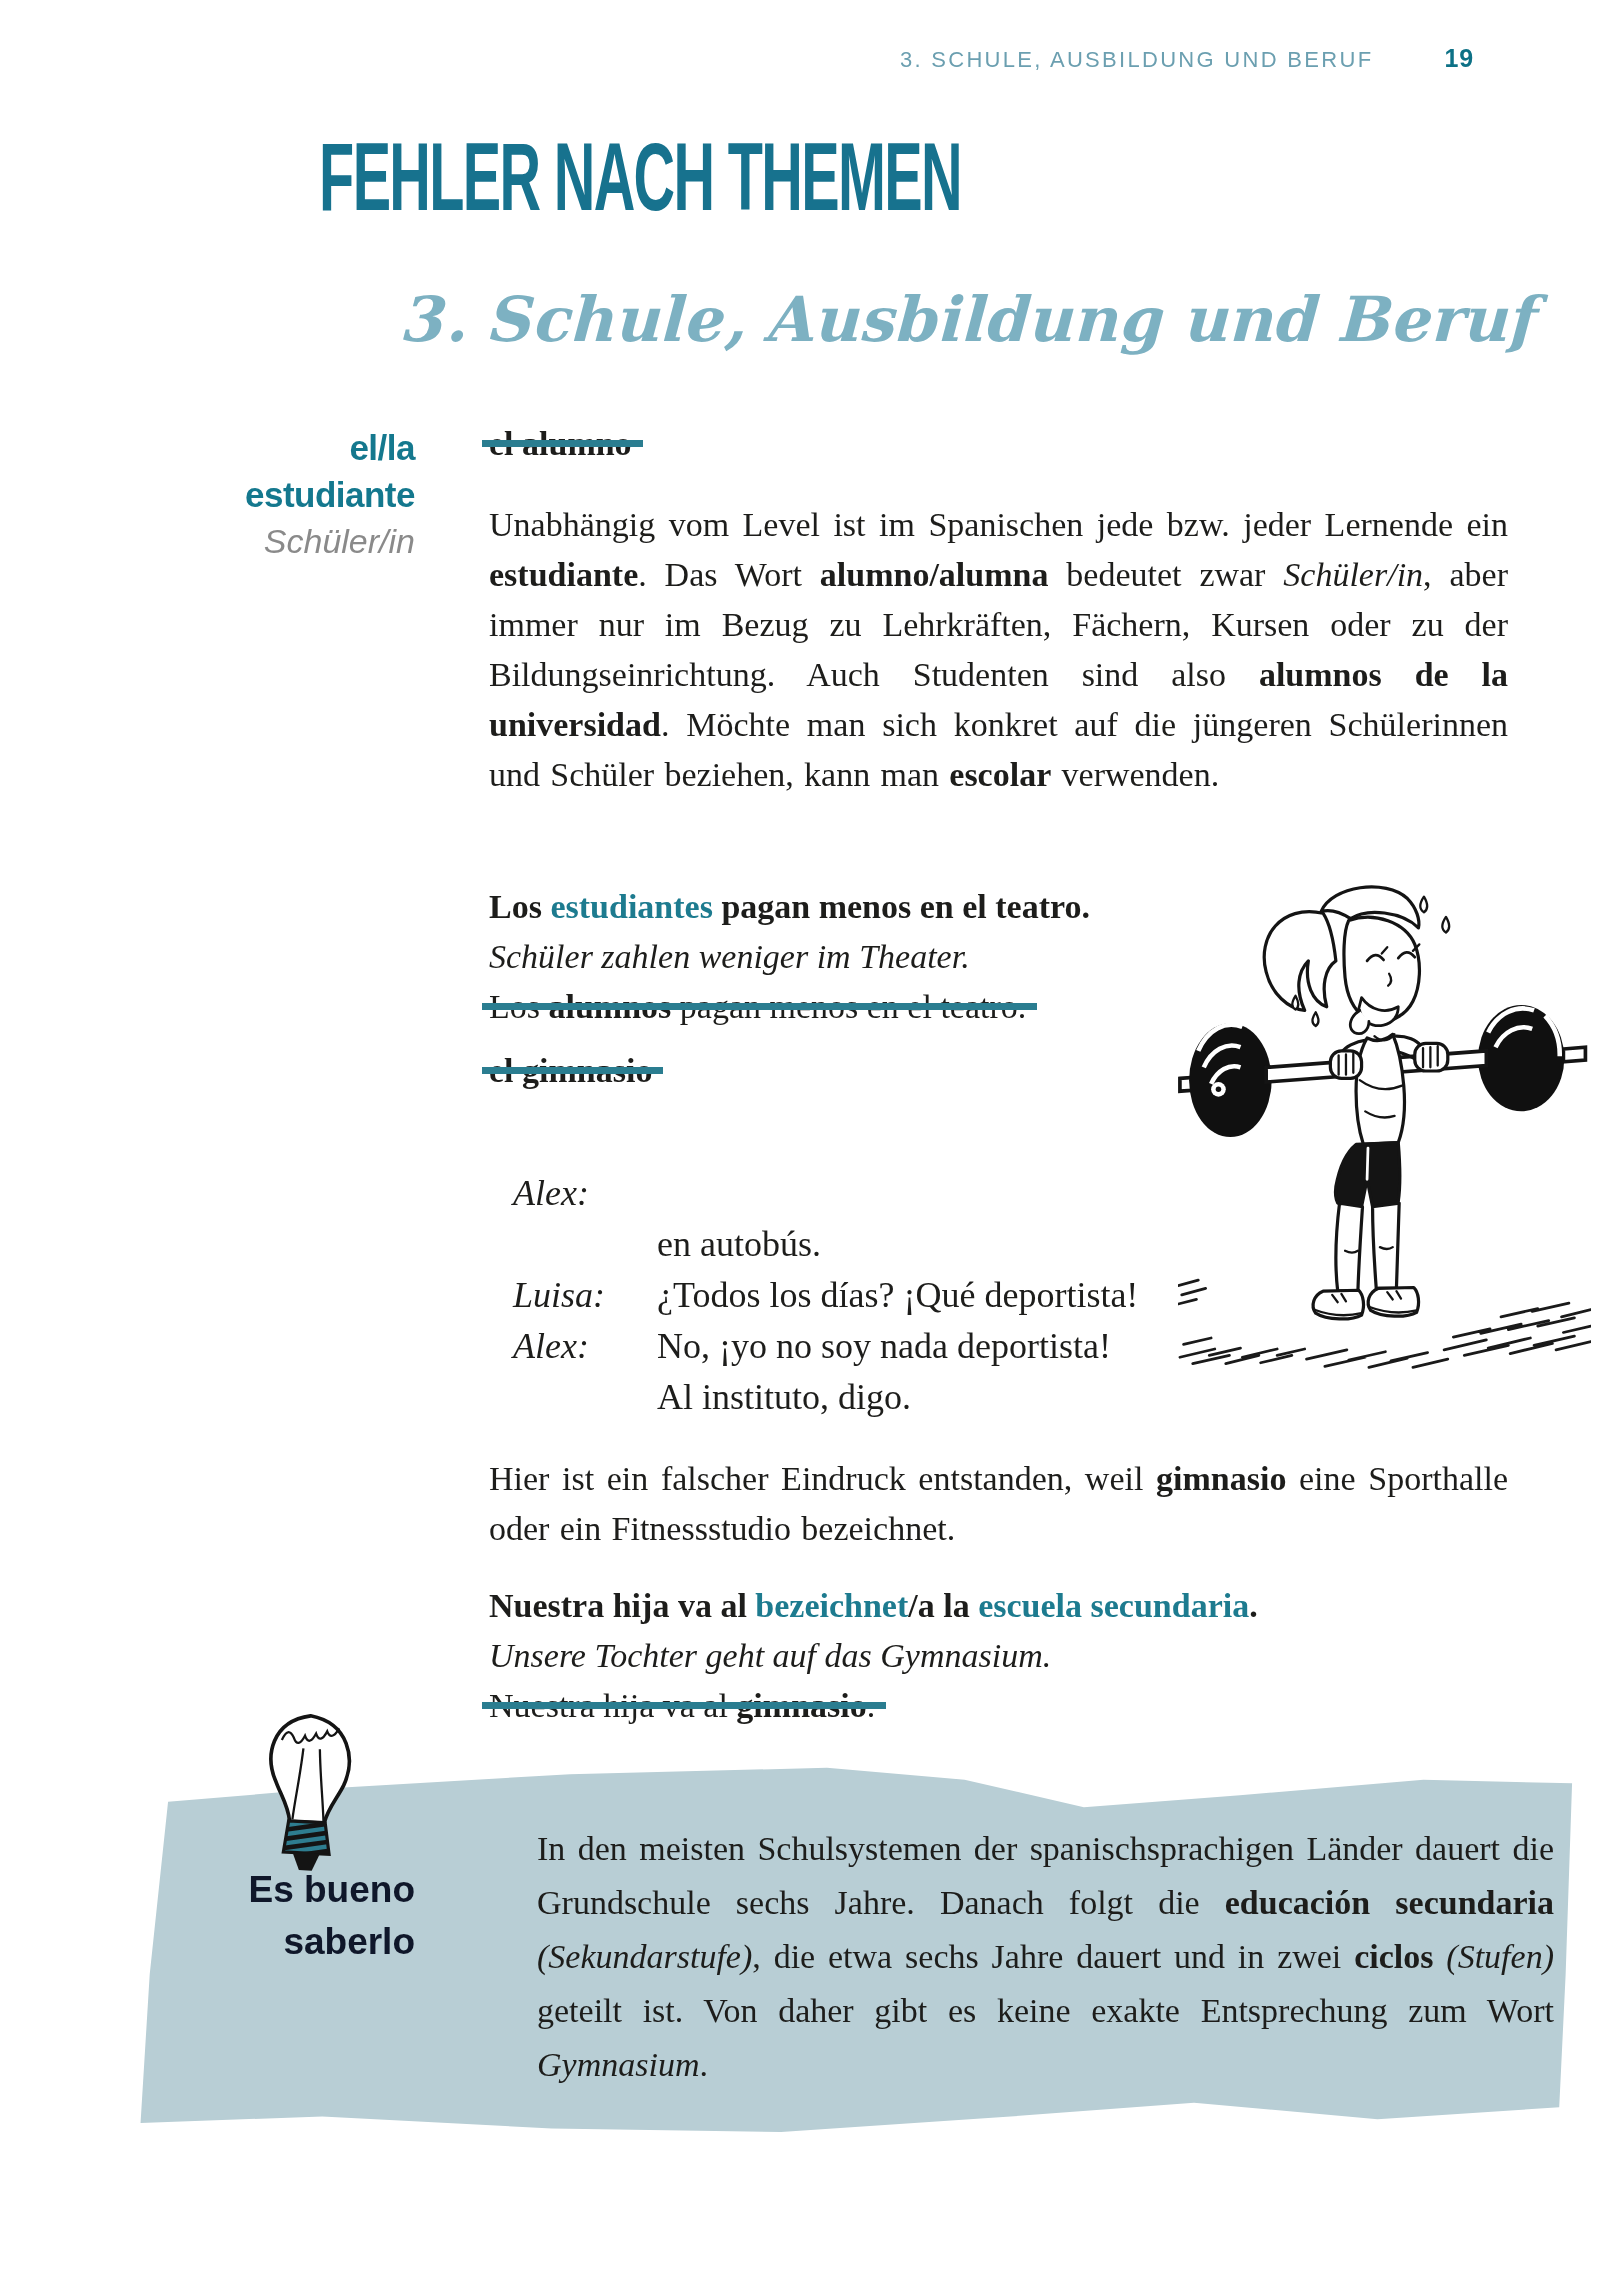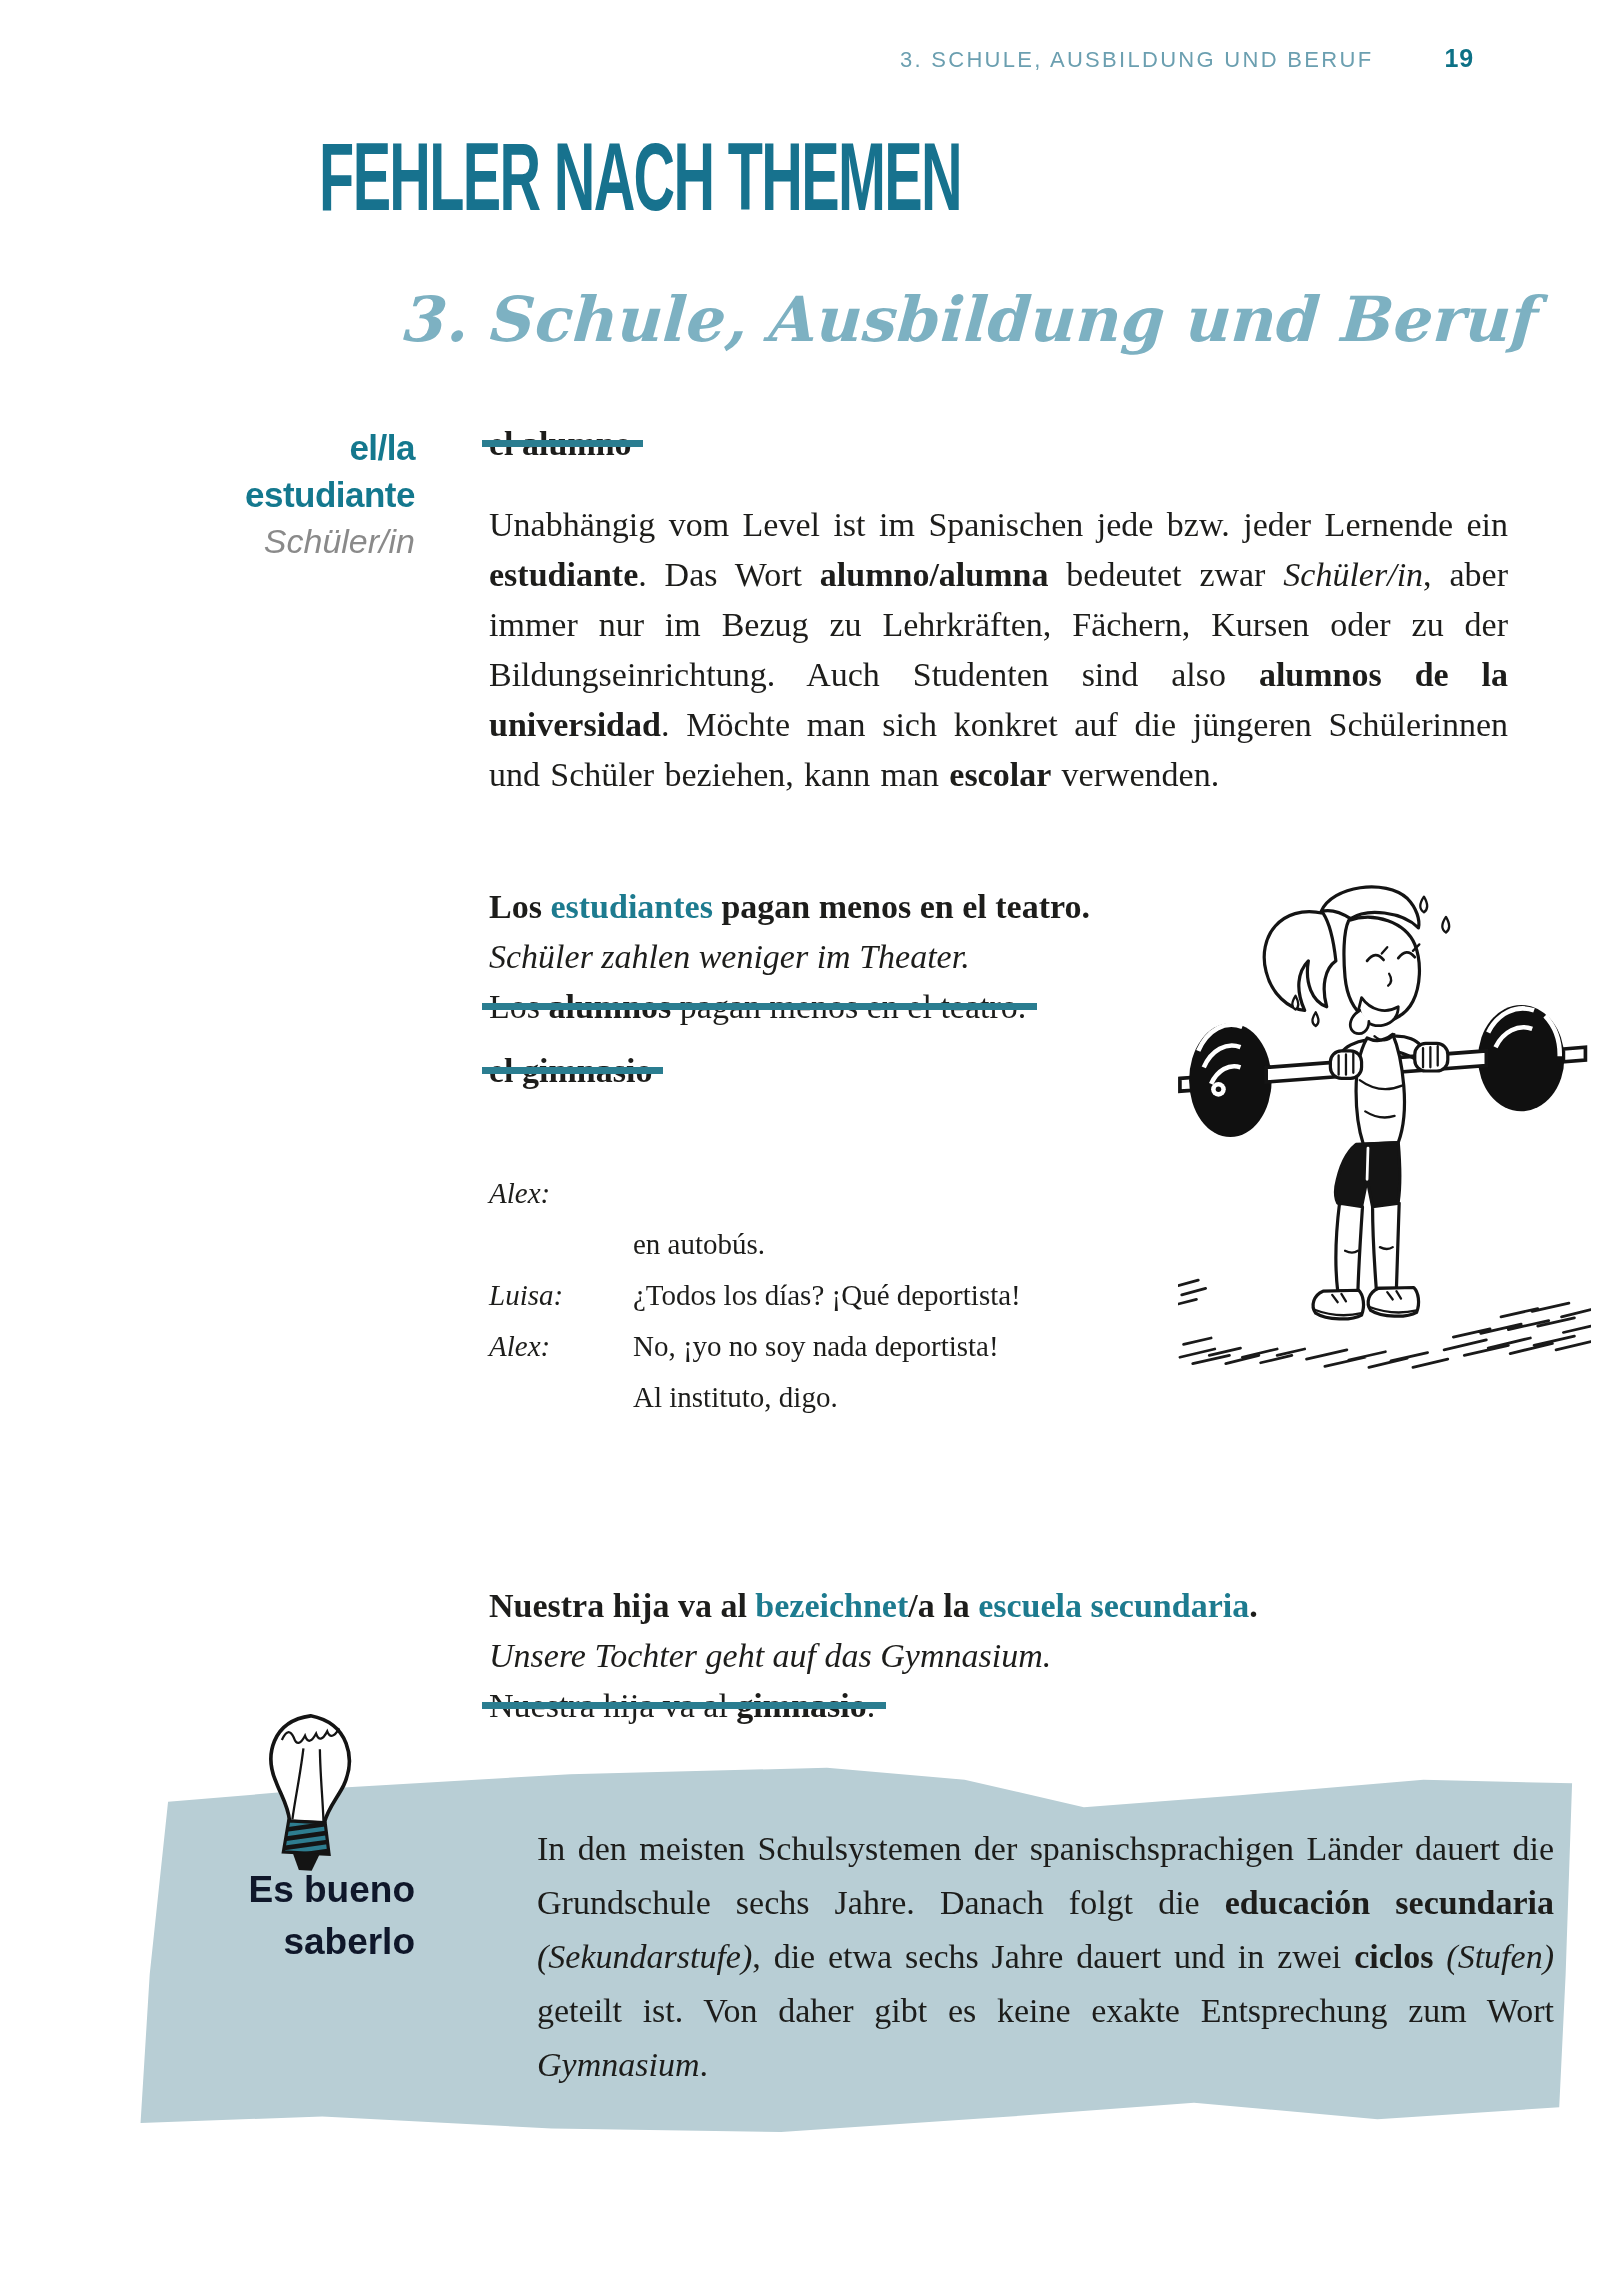--- a/index.html
+++ b/index.html
@@ -32,21 +32,21 @@
   .ex-correct{font-weight:700;}
   .ex-trans{font-style:italic;}
   .s-b{font-weight:700;}
   .s-i{font-style:italic;}
   .s-t{font-weight:700;color:#1d7b8f;}
   
   .strike{position:relative;display:inline-block;}
   .strike::after{content:"";position:absolute;left:-7.3px;right:-11px;top:50%;height:6.4px;
     margin-top:-3.7px;background:#2a7d90;}
   
-  .dialogue{position:absolute;left:489px;top:1168px;font-size:29px;line-height:51px;}
+  .dialogue{position:absolute;left:513px;top:1168px;font-size:36px;line-height:51px;}
   .dlg-row{display:flex;white-space:nowrap;}
   .dlg-speaker{width:144px;flex:none;font-style:italic;}
   
   .box-svg{position:absolute;left:106px;top:1754px;}
   .bulb{position:absolute;left:250px;top:1703px;transform:rotate(3deg);}
   .box-label{position:absolute;right:1194px;top:1864px;width:395px;text-align:right;
     font-family:"Liberation Sans",sans-serif;font-weight:700;font-size:37px;line-height:52px;
     color:#0f172a;}
   .box-para{position:absolute;left:489px;top:1822px;width:1017px;font-size:34px;line-height:54px;
     text-align:justify;word-spacing:1.8px;margin-left:48px;}
@@ -106,20 +106,21 @@
     <div class="dlg-row">
       <span class="dlg-speaker">Alex:</span>
       <span class="dlg-text">No, ¡yo no soy nada deportista!</span>
     </div>
     <div class="dlg-row">
       <span class="dlg-speaker"></span>
       <span class="dlg-text">Al instituto, digo.</span>
     </div>
   </div>
 
+  <div class="para" style="top:1454px;"><span>Hier ist ein falscher Eindruck entstanden, weil </span><span class="s-b">gimnasio</span><span> eine Sporthalle oder ein Fitnessstudio bezeichnet.</span></div>
 
   <div class="example" style="top:1581px;">
     <div class="ex-correct"><span class="s-b">Nuestra hija va al </span><span class="s-t">bezeichnet</span><span class="s-b">/a la </span><span class="s-t">escuela secundaria</span><span class="s-b">.</span></div>
     <div class="ex-trans">Unsere Tochter geht auf das Gymnasium.</div>
     <div>
       <span class="strike"><span>Nuestra hija va al </span><span class="s-b">gimnasio</span><span>.</span></span>
     </div>
   </div>
 
   <svg class="cartoon" width="413" height="500" viewBox="0 0 450 545">

